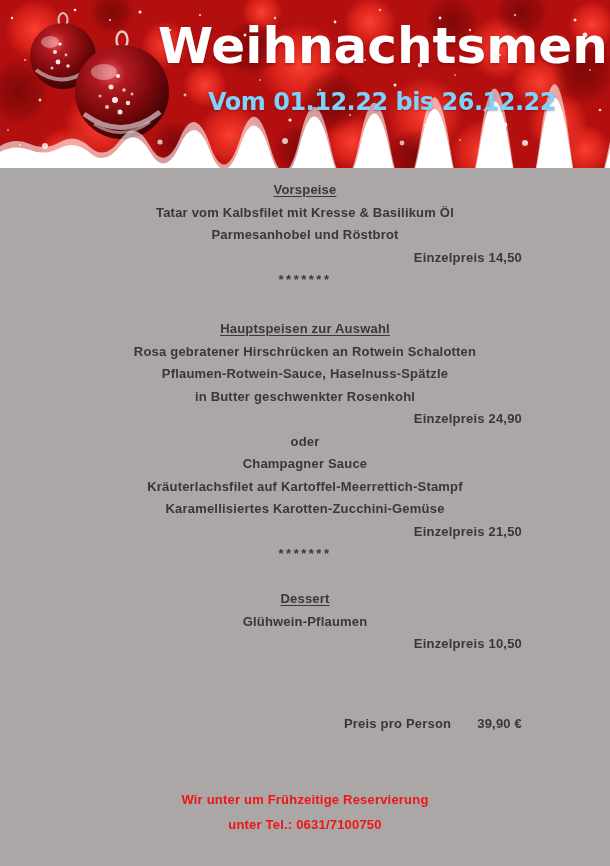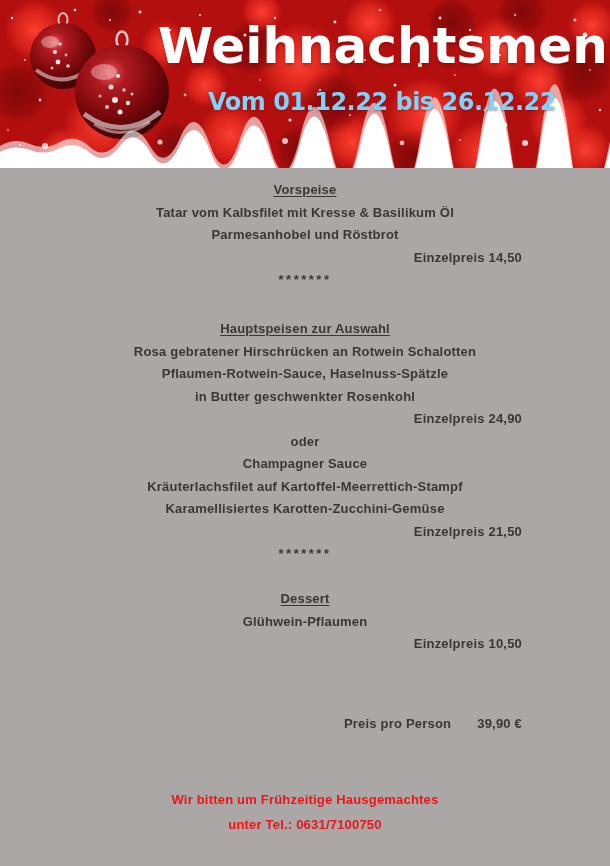--- a/index.html
+++ b/index.html
@@ -241,18 +241,18 @@
     <div class="line">Glühwein-Pflaumen</div>
     <div class="line l-price">Einzelpreis 10,50</div>
     <div class="line"></div>
     <div class="line"></div>
 
     <div class="line l-price total-line">
       <span class="total-label">Preis pro Person</span><span>39,90 €</span>
     </div>
 
     <div class="footer-note">
-      <div>Wir bitten um Frühzeitige Hausgemachtes</div>
+      <div>Wir unter um Frühzeitige Reservierung</div>
       <div>unter Tel.: 0631/7100750</div>
     </div>
 
   </div>
 </div>
 
 </body></html>

